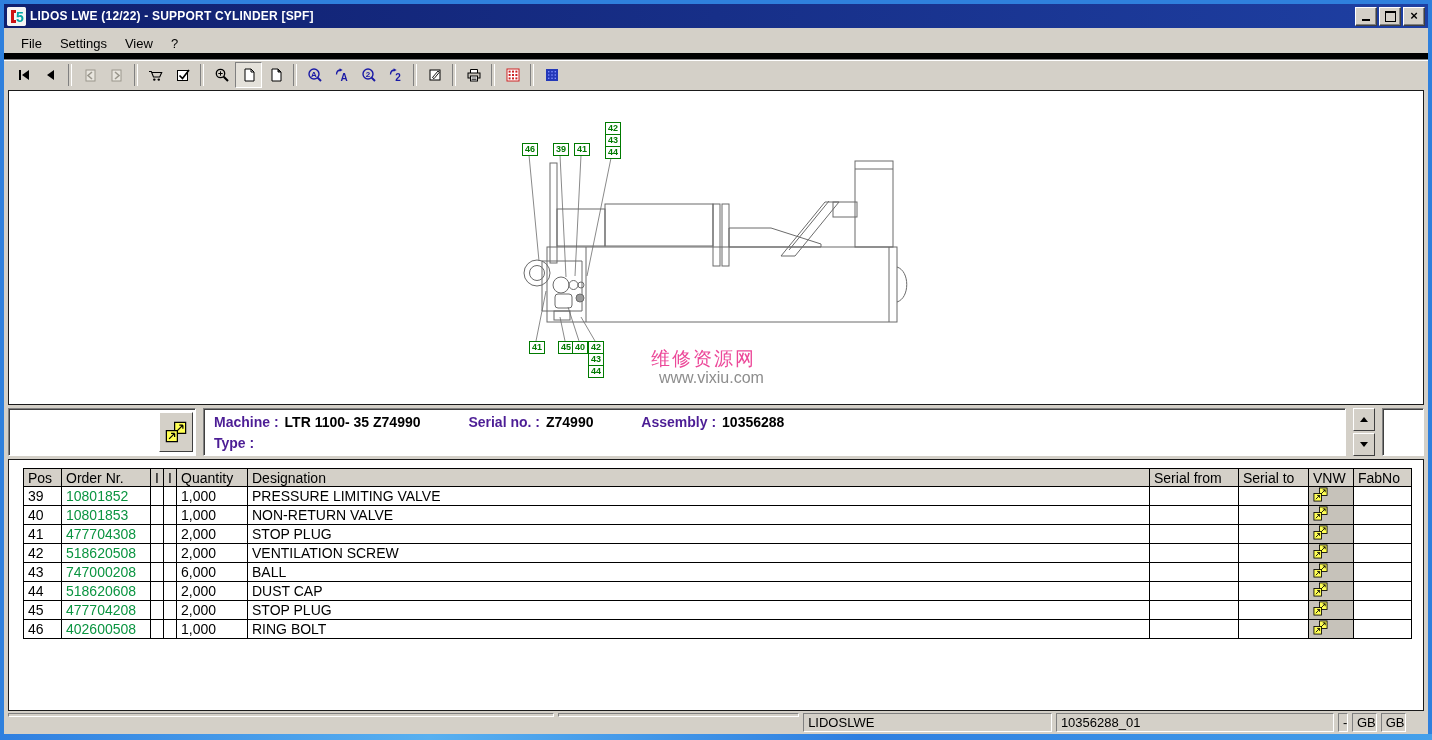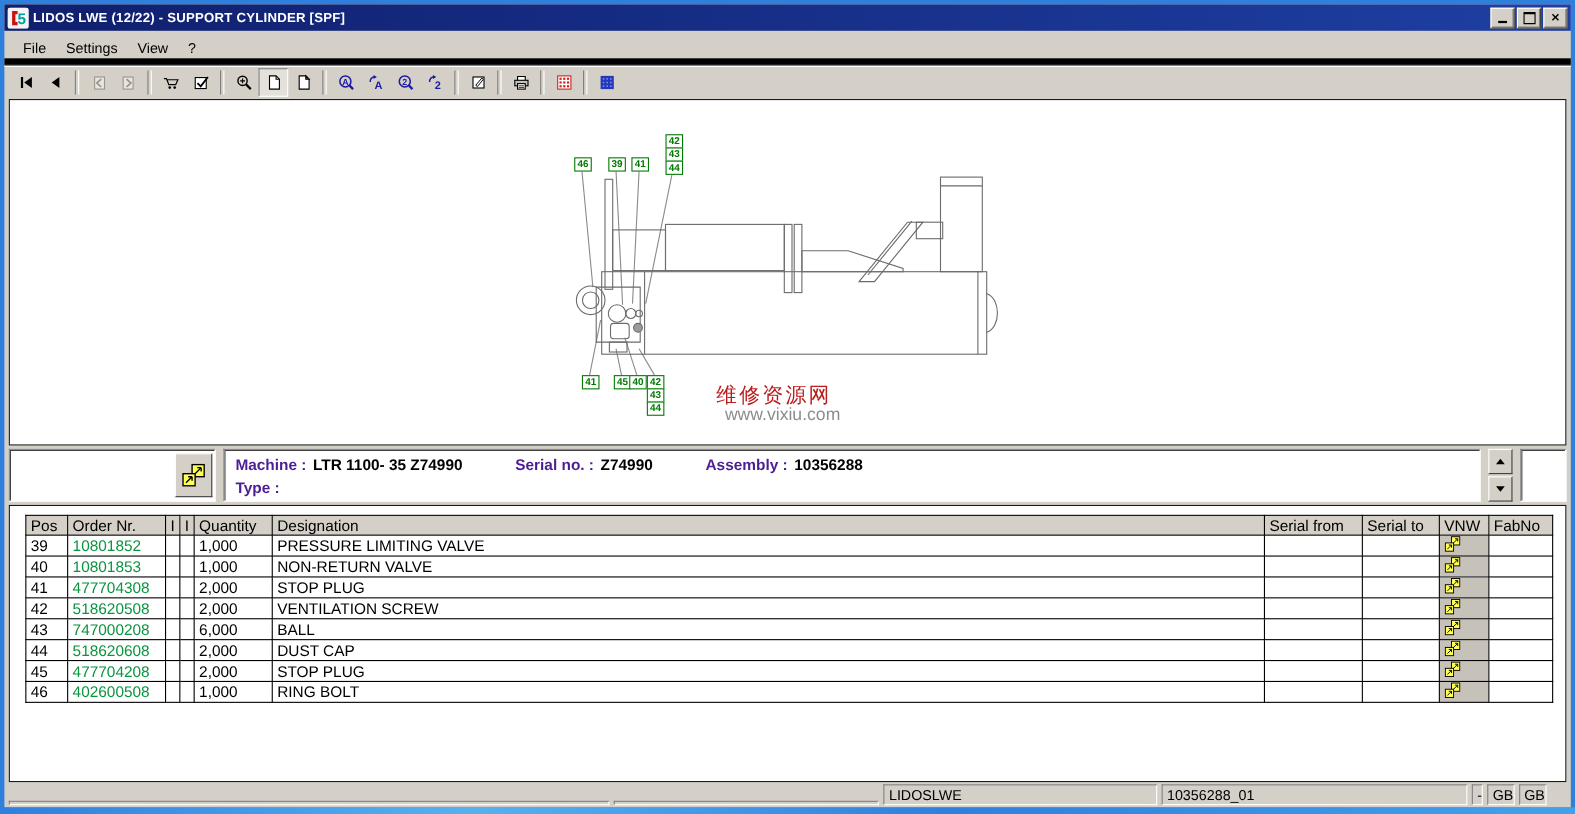--- a/index.html
+++ b/index.html
@@ -23,21 +23,21 @@
   
   .toolbar{height:30px;display:flex;align-items:center;padding-left:6px;border-top:1px solid #808080;box-shadow:inset 0 1px 0 #fff;}
   .tb-btn{width:25px;height:24px;display:flex;align-items:center;justify-content:center;background:transparent;border:1px solid transparent;}
   .tb-btn.pressed{border-color:#808080 #fff #fff #808080;background:#e4e1da;}
   .tb-sep{width:2px;height:22px;border-left:1px solid #808080;border-right:1px solid #fff;margin:0 4px;}
 
   
   .drawpanel{margin:0 4px;height:313px;background:#fff;border:1px solid #1a1a1a;position:relative;}
   .drawpanel svg.diagram{position:absolute;left:0;top:0;}
   .callout{position:absolute;width:14px;height:11px;border:1px solid #007a00;background:#fff;color:#007a00;font-size:9px;font-weight:bold;line-height:11px;text-align:center;}
-  .wm1{position:absolute;left:642px;top:255px;font-size:19px;color:#b91c1c;letter-spacing:2px;}
+  .wm1{position:absolute;left:642px;top:255px;font-size:19px;color:#ec4899;letter-spacing:2px;}
   .wm2{position:absolute;left:650px;top:278px;font-size:16px;color:#8d8d8d;}
 
   
   .inforow{height:54px;display:flex;align-items:stretch;padding:3px 4px;gap:7px;box-sizing:border-box;}
   .sunken{background:#fff;border:1px solid;border-color:#808080 #fff #fff #808080;box-shadow:inset 1px 1px 0 #404040;}
   .info-leftbox{width:186px;position:relative;flex:none;}
   .swap-btn{position:absolute;right:2px;top:3px;width:32px;height:38px;background:#d4d0c8;border:1px solid;border-color:#fff #404040 #404040 #fff;display:flex;align-items:center;justify-content:center;}
   .info-main{flex:1;padding:3px 10px;font-size:14px;line-height:21px;white-space:nowrap;overflow:hidden;}
   .lbl{color:#4c1d95;font-weight:bold;}
   .val{color:#000;font-weight:bold;margin-left:6px;}
@@ -51,21 +51,21 @@
   
   .tablepanel{margin:0 4px;flex:1;background:#fff;border:1px solid #1a1a1a;padding:8px 0 0 14px;box-sizing:border-box;overflow:hidden;}
   table.parts{border-collapse:collapse;font-size:14px;table-layout:fixed;border-radius:13px;}
   table.parts th,table.parts td{border:1px solid #000;padding:0 4px;height:18px;text-align:left;font-weight:normal;white-space:nowrap;overflow:hidden;box-sizing:border-box;}
   table.parts th{background:#d4d0c8;}
   td.order{color:#0a9440;}
   td.vnw{background:#c6c2ba;padding:0 2px;}
   .tfooter{margin-top:3px;font-size:14px;color:#000;}
 
   
-  .statusbar{height:23px;display:flex;align-items:flex-end;gap:4px;padding:2px 4px;box-sizing:border-box;}
+  .statusbar{height:23px;display:flex;align-items:flex-start;gap:4px;padding:2px 4px;box-sizing:border-box;}
   .sb-panel{border:1px solid;border-color:#808080 #fff #fff #808080;font-size:13px;padding:1px 4px;white-space:nowrap;overflow:hidden;box-sizing:border-box;}
   .sb-grip{width:14px;background:repeating-linear-gradient(135deg,transparent 0 3px,#808080 3px 4px,#fff 4px 5px);}
   svg text{font-family:"Liberation Sans",sans-serif;}
 </style>
 </head>
 <body>
 
 <div class="screen">
   <div class="window">
 

